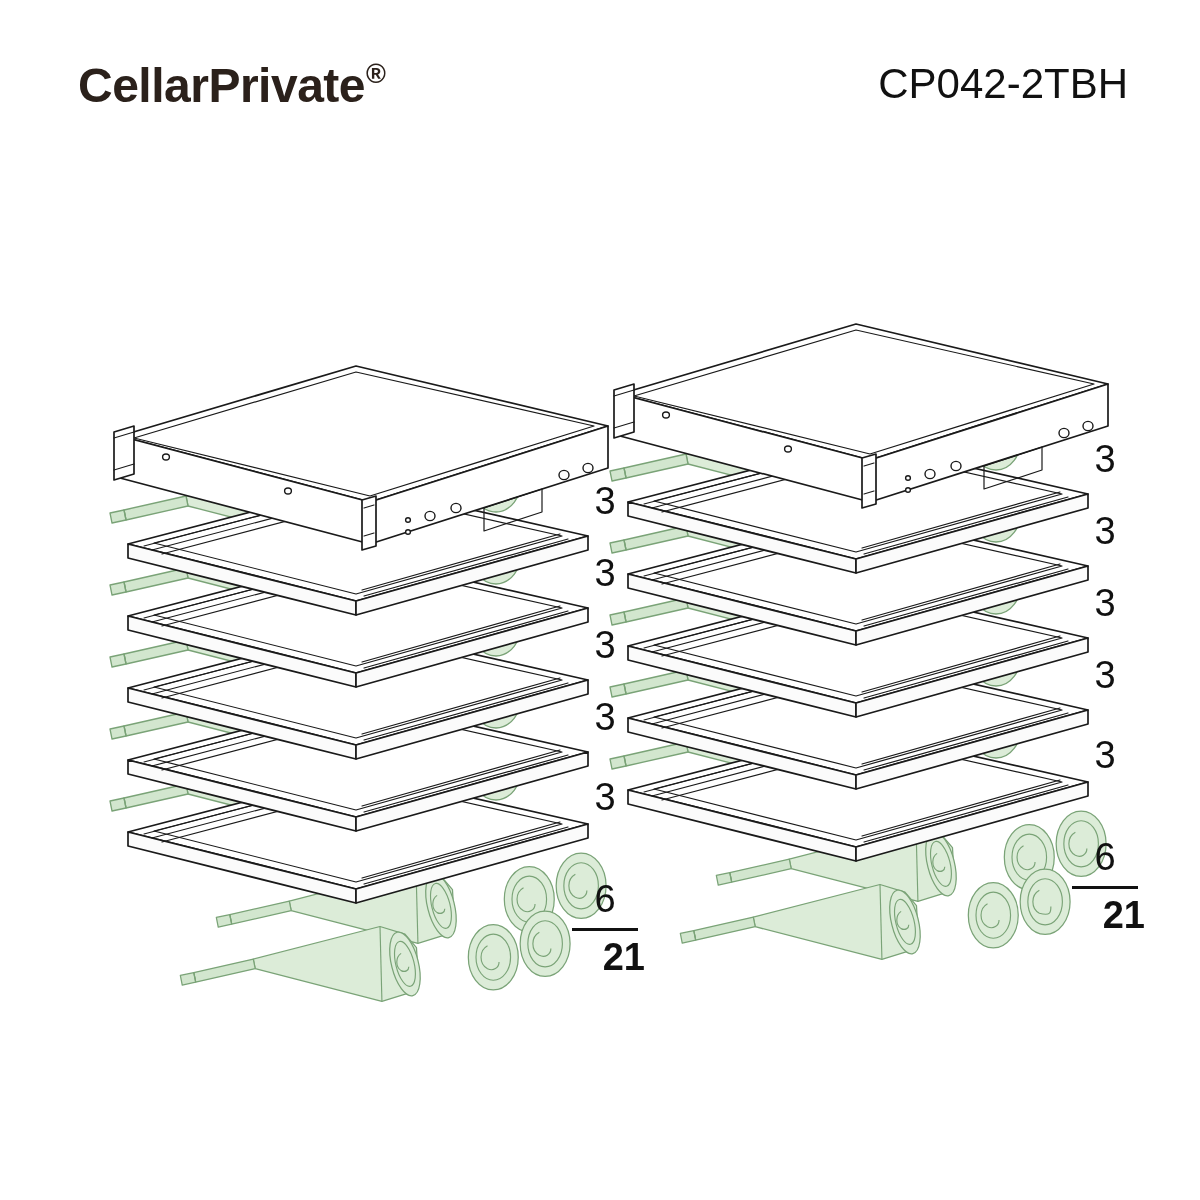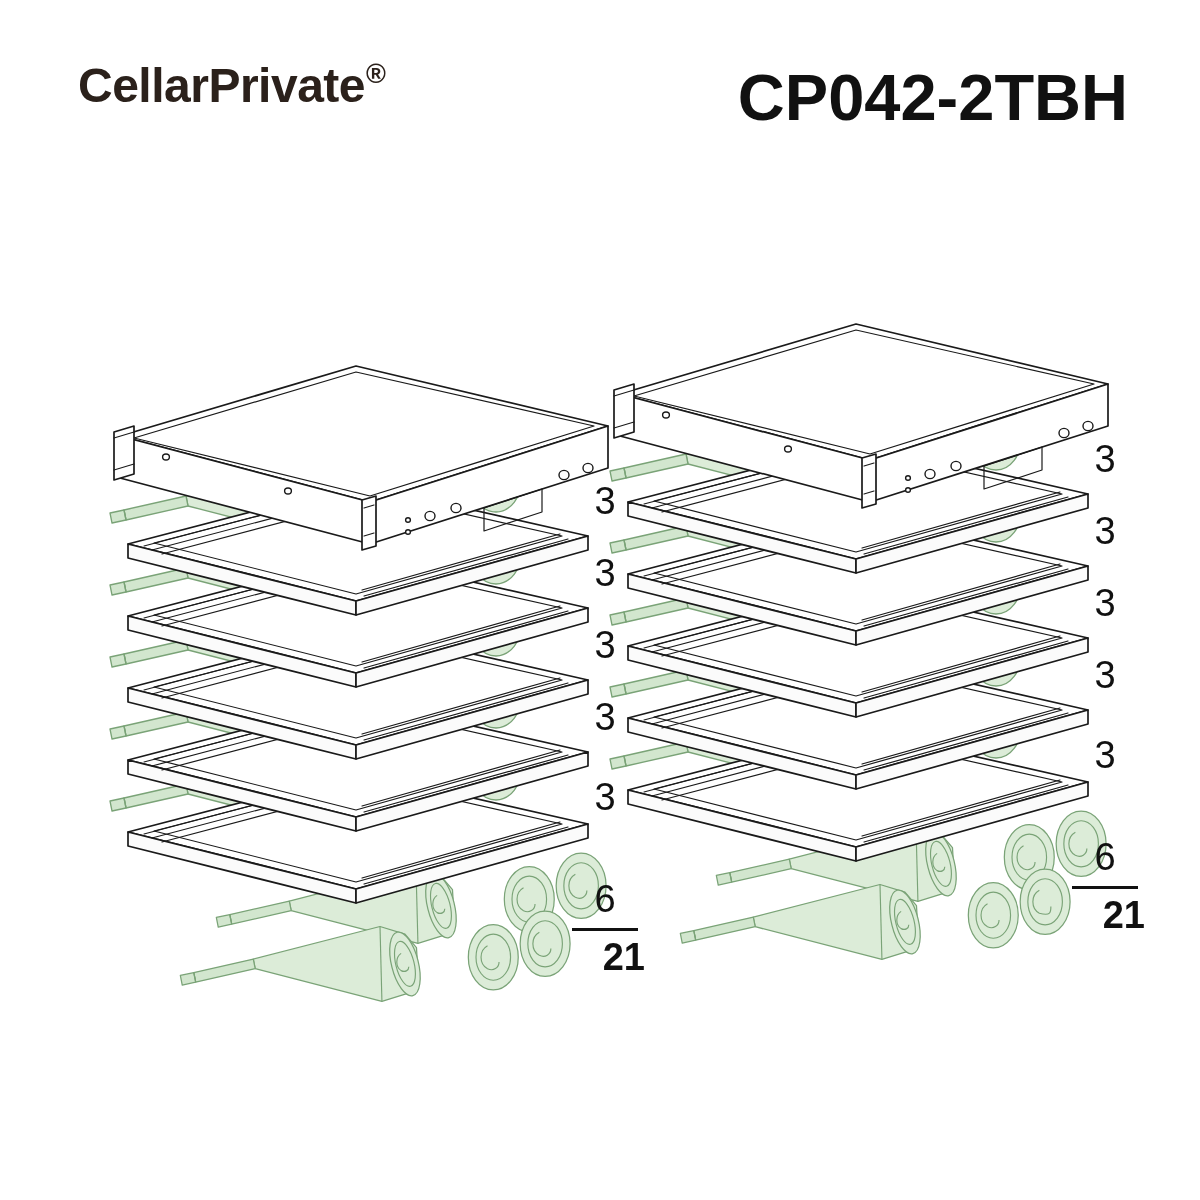--- a/index.html
+++ b/index.html
@@ -20,21 +20,21 @@
     white-space:nowrap;
   }
   .brand .reg{
     font-size:27px;
     vertical-align:super;
     line-height:0;
     position:relative;top:-2px;left:1px;
   }
   .model{
     position:absolute;right:72px;top:60px;
-    font-size:65px;font-weight:bold;
+    font-size:42px;font-weight:normal;
     color:#111111;letter-spacing:0px;
     white-space:nowrap;
   }
 
   
   .cap-col{position:absolute;width:70px;text-align:center;}
   .cap-num{
     position:absolute;width:70px;text-align:center;
     font-size:38px;color:#111;line-height:1;
   }

